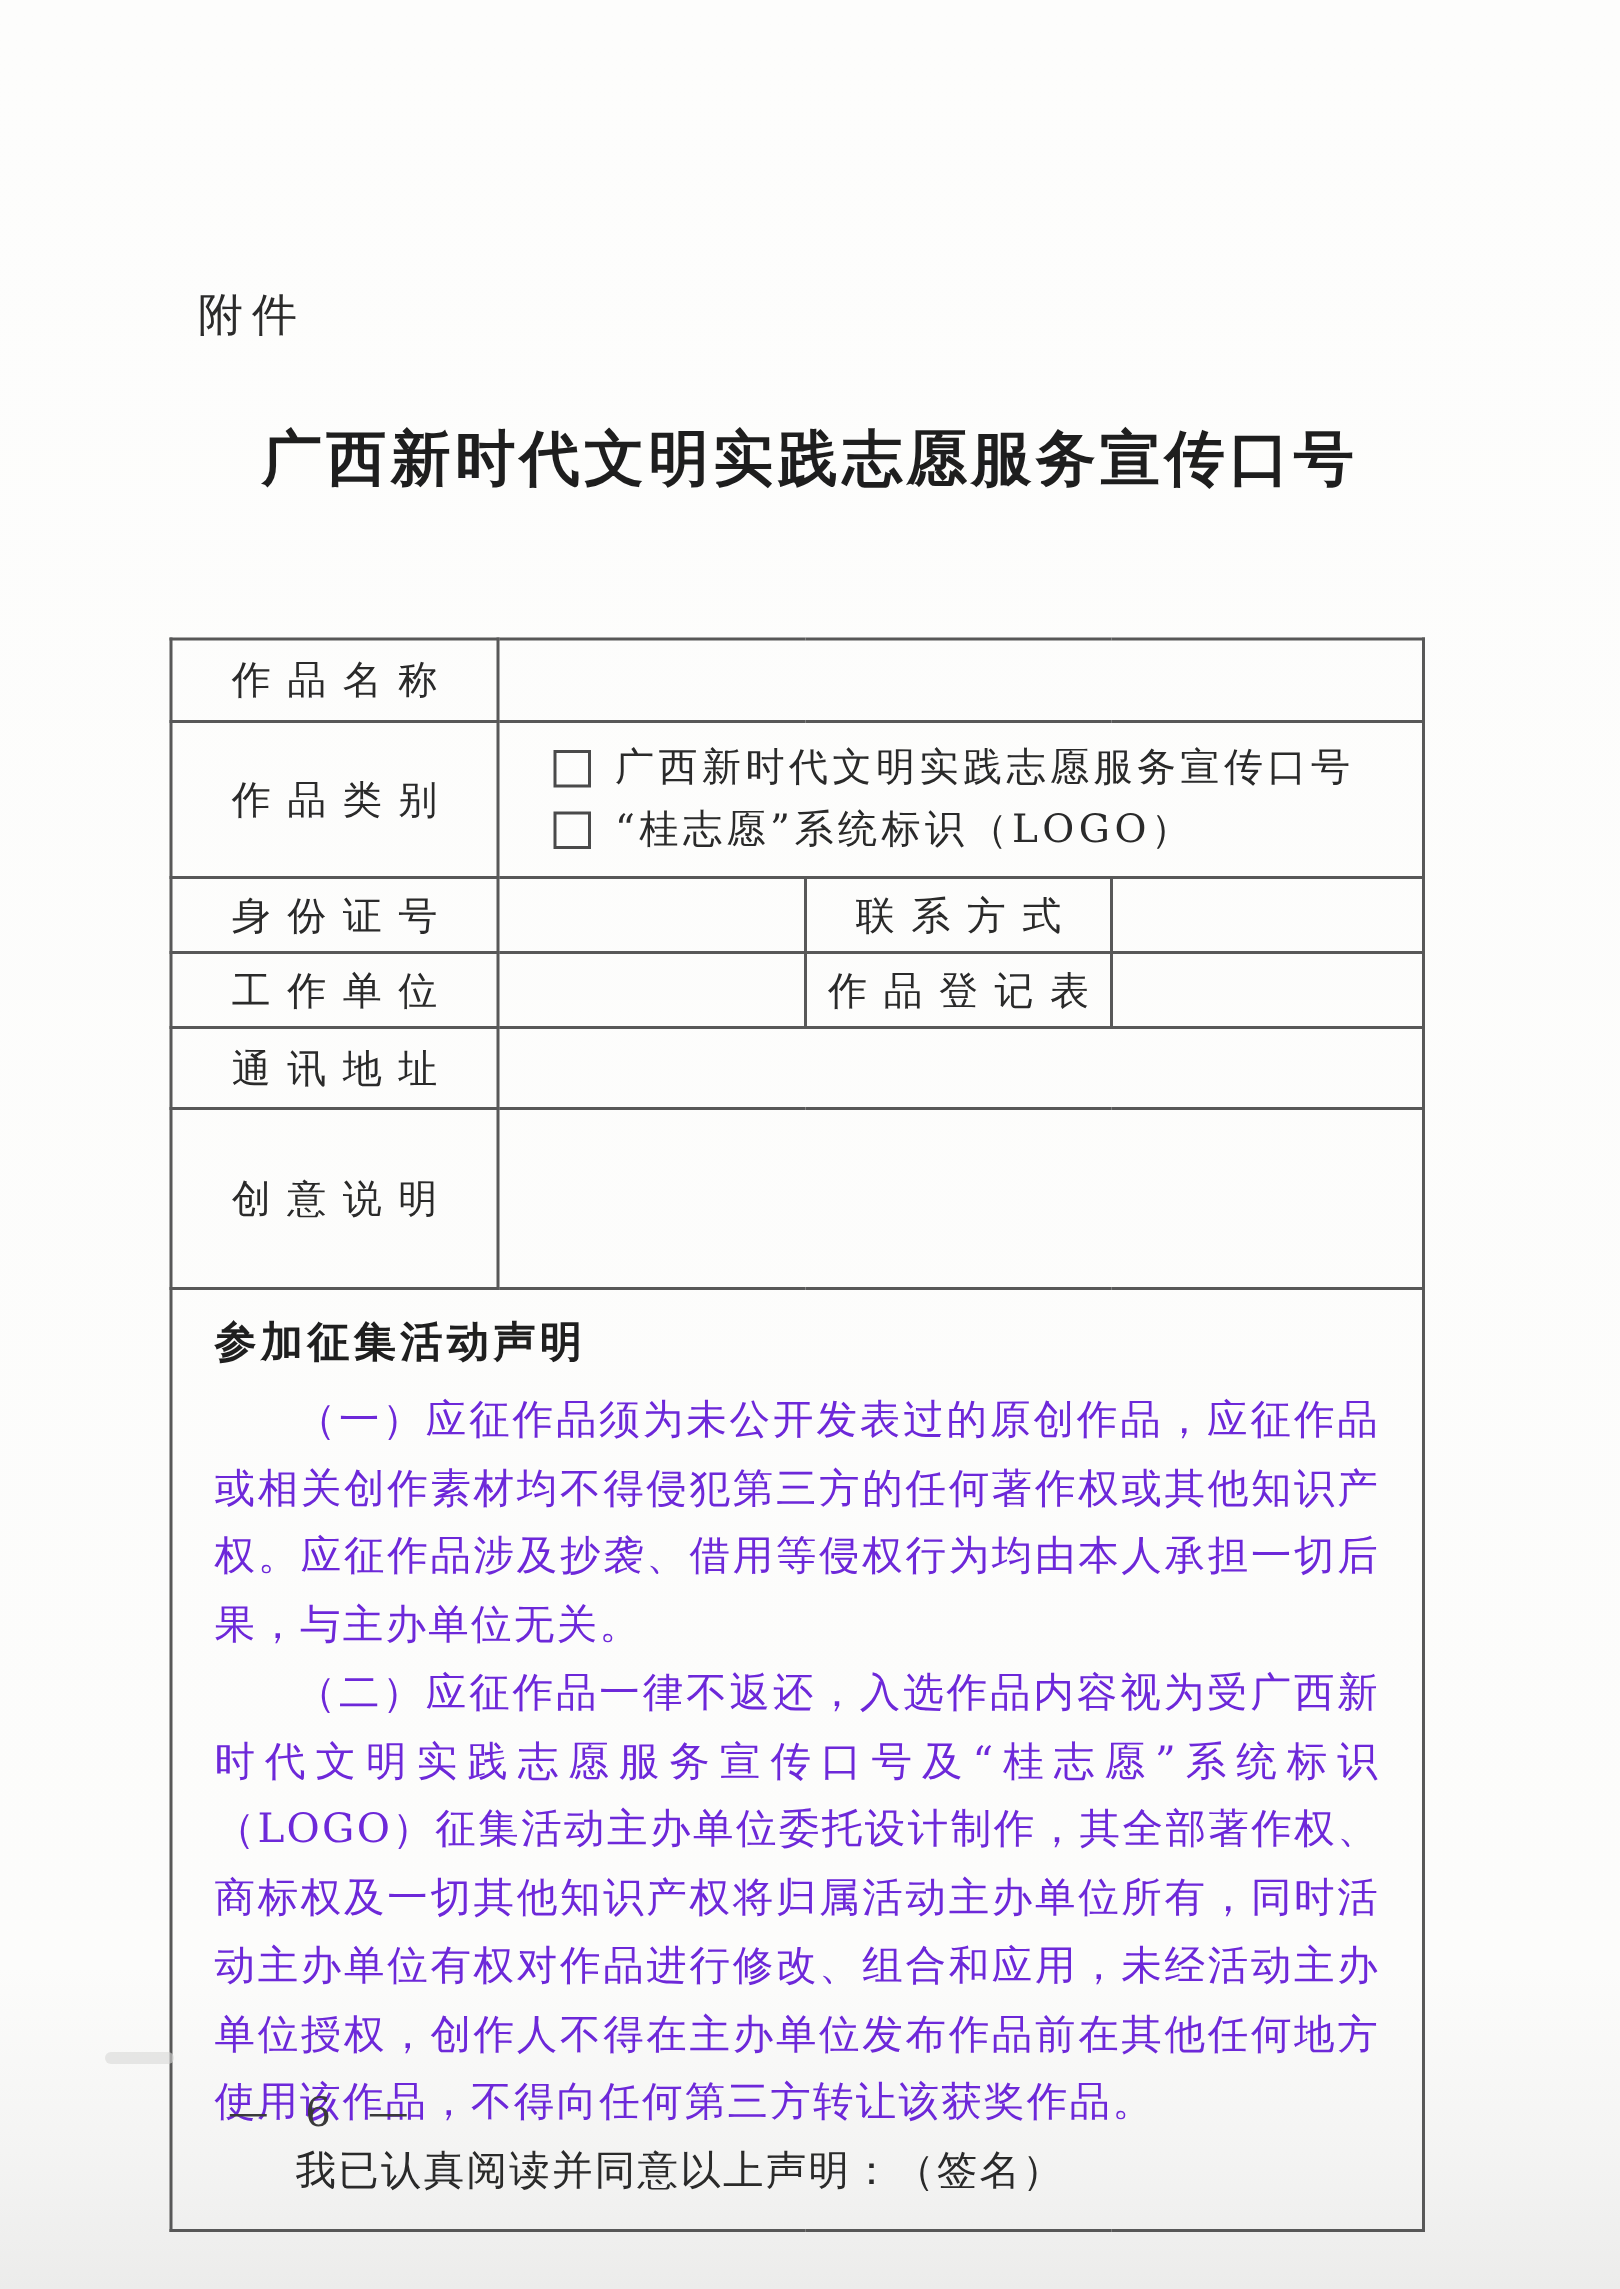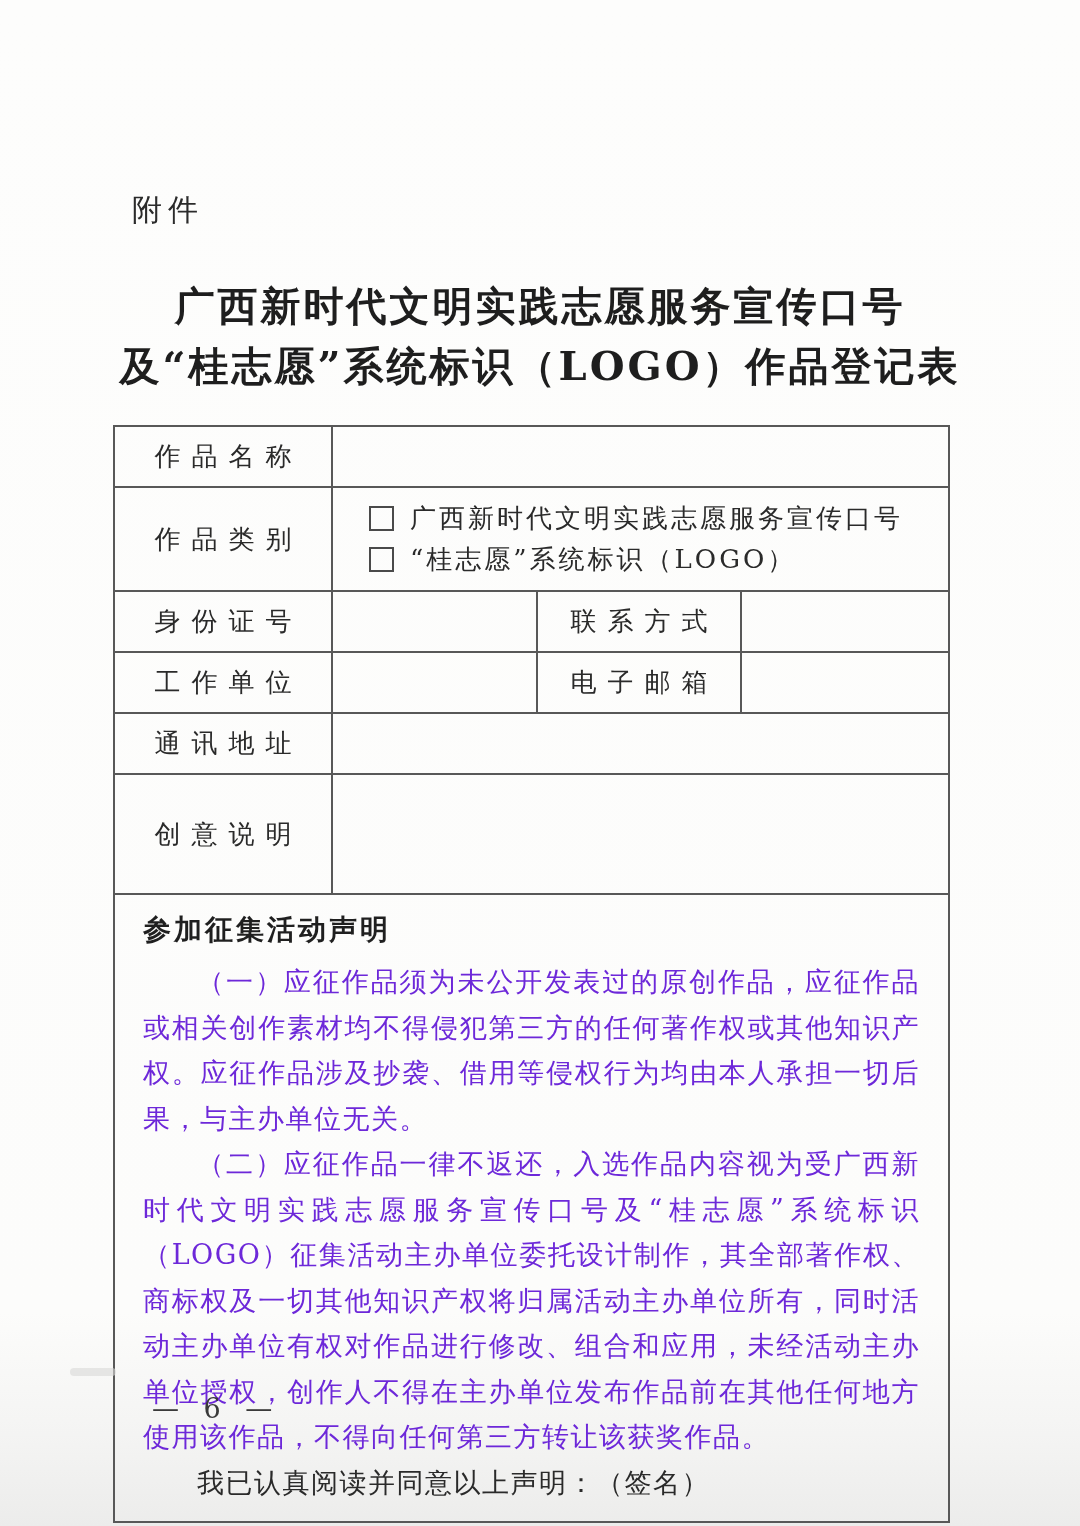--- a/index.html
+++ b/index.html
@@ -47,21 +47,21 @@
     width: 835px;
   }
   table.reg {
     border-collapse: collapse;
     table-layout: fixed;
     width: 835px;
     background: transparent;
   }
   table.reg td {
     border: 2px solid #585858;
-    padding: 12px;
+    padding: 0;
     font-size: 26px;
     color: #2a2a2a;
     vertical-align: middle;
   }
   td.lbl {
     text-align: center;
   }
   td.lbl .sp4 {
     letter-spacing: 11px;
     text-indent: 11px;
@@ -146,21 +146,20 @@
 </style>
 </head>
 <body>
 
 <div class="page">
 
   <div class="attachment">附件</div>
 
   <div class="title-block">
     <div>广西新时代文明实践志愿服务宣传口号</div>
-    <div>及“桂志愿”系统标识（LOGO）作品登记表</div>
   </div>
 
   <div class="form-wrap">
     <table class="reg">
       <colgroup>
         <col style="width:218px">
         <col style="width:205px">
         <col style="width:204px">
         <col style="width:208px">
       </colgroup>
@@ -200,21 +199,21 @@
         </td>
         <td class="val"></td>
       </tr>
 
       <tr style="height:50px;">
         <td class="lbl">
           <span class="sp4">工作单位</span>
         </td>
         <td class="val"></td>
         <td class="lbl">
-          <span class="sp4">电子邮箱</span>
+          <span class="sp4">作品登记表</span>
         </td>
         <td class="val"></td>
       </tr>
 
       <tr style="height:54px;margin-top:46px;">
         <td class="lbl">
           <span class="sp4">通讯地址</span>
         </td>
         <td class="val" colspan="3"></td>
       </tr>

